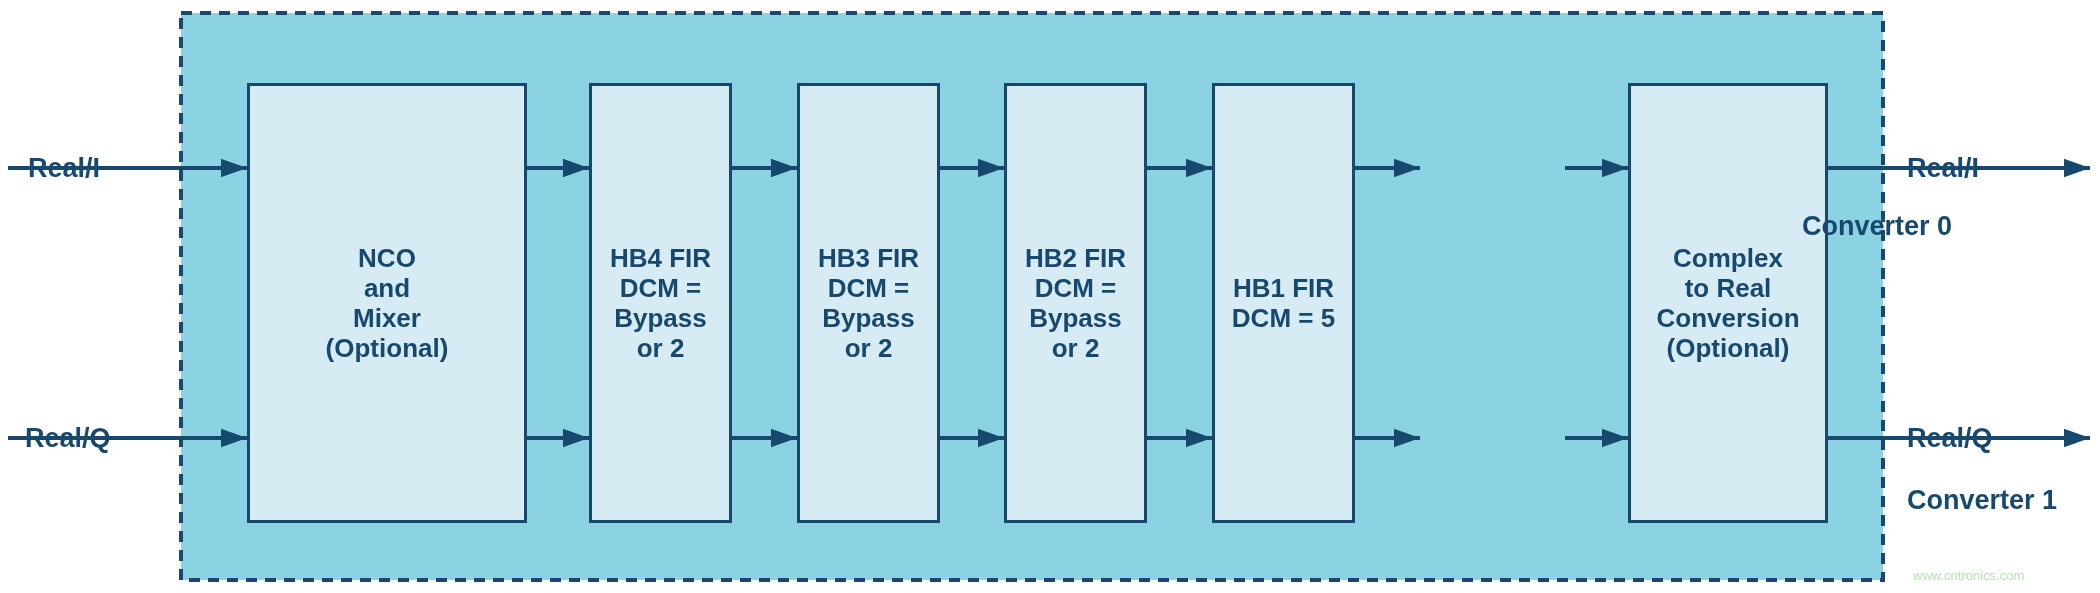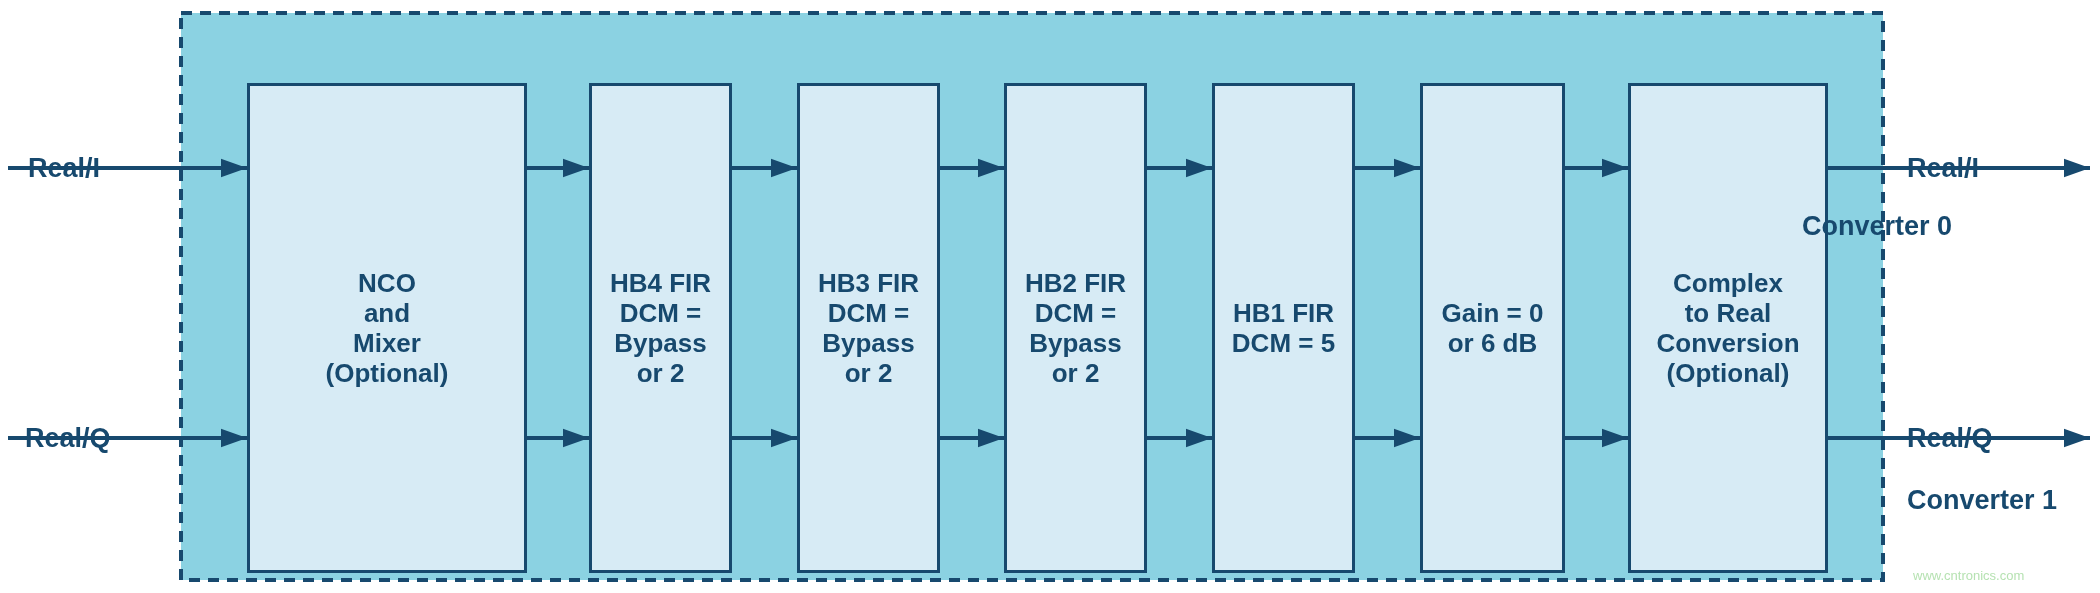--- a/index.html
+++ b/index.html
@@ -12,21 +12,21 @@
     overflow: hidden;
   }
   .layer {
     position: absolute;
     left: 0; top: 0;
     width: 2100px; height: 593px;
   }
   .block {
     position: absolute;
     top: 83px;
-    height: 490px;
+    height: 440px;
     box-sizing: border-box;
     background: #d7ebf5;
     border: 3px solid #17496e;
     display: flex;
     align-items: center;
     justify-content: center;
     z-index: 2;
   }
   .block-label {
     white-space: pre-line;
@@ -119,24 +119,20 @@
   <div class="block" style="left:1004px; width:143px;">
     <div class="block-label">HB2 FIR
 DCM =
 Bypass
 or 2</div>
   </div>
   <div class="block" style="left:1212px; width:143px;">
     <div class="block-label">HB1 FIR
 DCM = 5</div>
   </div>
-  <div class="block" style="left:1420px; width:145px;">
-    <div class="block-label">Gain = 0
-or 6 dB</div>
-  </div>
   <div class="block" style="left:1628px; width:200px;">
     <div class="block-label">Complex
 to Real
 Conversion
 (Optional)</div>
   </div>
 
   <div class="io-label" style="left:28px; top:127px;">Real/I</div>
   <div class="io-label" style="left:25px; top:397px;">Real/Q</div>
 

